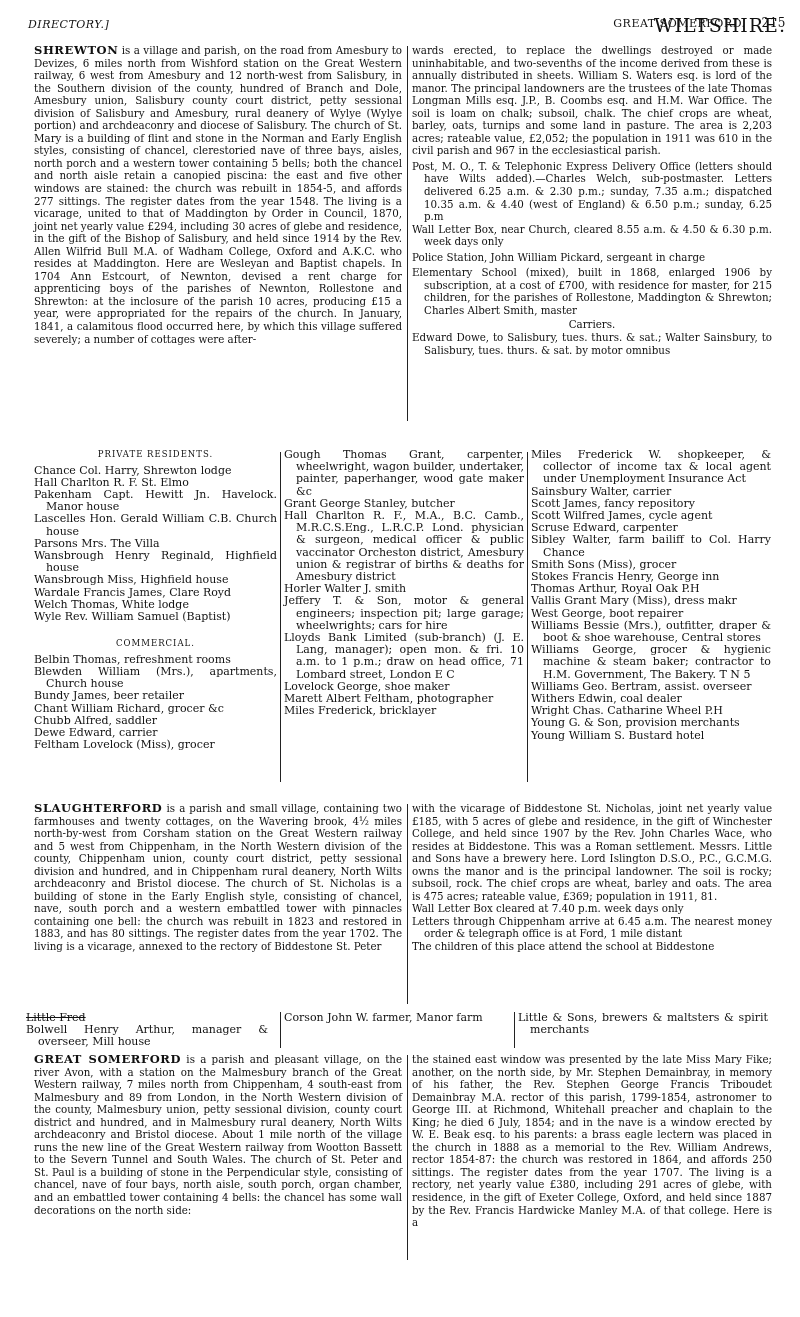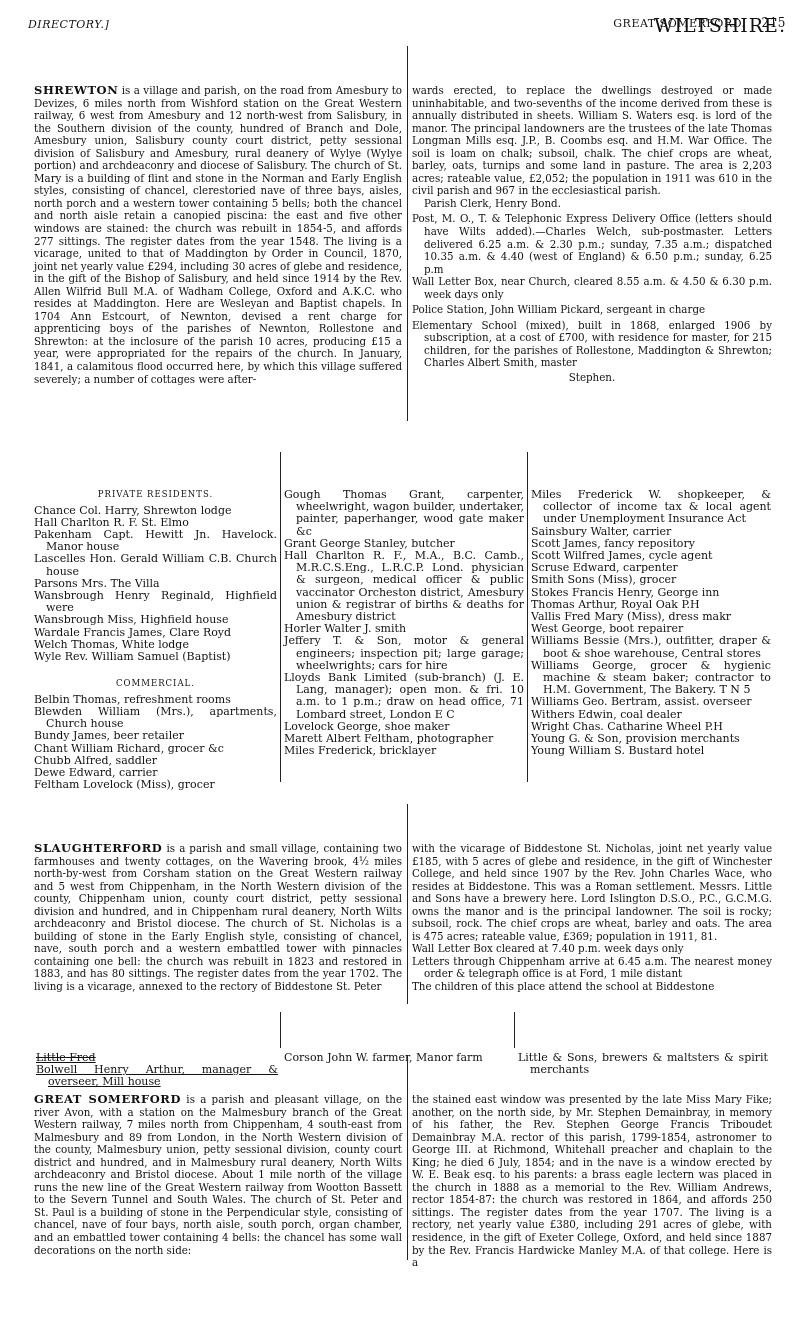--- a/index.html
+++ b/index.html
@@ -4,21 +4,21 @@
 <style>
   html, body { margin: 0; padding: 0; background: #fff; }
   body { width: 800px; height: 1317px; position: relative; overflow: hidden;
          font-family: "DejaVu Serif", "Liberation Serif", serif; color: #111; }
   .page { position: absolute; left: 0; top: 0; width: 800px; height: 1174px; }
   .hdr { position: absolute; top: 14px; left: 28px; right: 14px; height: 22px; font-size: 13px; }
   .hdr .l { position: absolute; left: 0; top: 4px; font-size: 11px; letter-spacing: 0.5px; font-style: italic; }
   .hdr .c { position: absolute; left: 0; right: 0; text-align: right; top: 0; font-size: 19px; letter-spacing: 1px; }
   .hdr .r { position: absolute; right: 0; top: 2px; font-size: 11px; letter-spacing: 0.5px; }
   .hdr .r .pn { font-size: 12px; margin-left: 12px; }
-  .col { position: absolute; font-size: 10.3px; line-height: 12.55px; text-align: justify; margin-top: 40px; }
+  .col { position: absolute; font-size: 10.3px; line-height: 12.55px; text-align: justify; }
   .col p { margin: 0; }
   .entry { padding-left: 12px; text-indent: -12px; text-align: justify; }
   .gap { margin-top: 3px !important; }
   .place { font-weight: bold; font-size: 11.5px; letter-spacing: 0.6px; }
   .center { text-align: center; text-indent: 0; padding-left: 0; }
   .sect { text-align: center; font-size: 8.5px; letter-spacing: 1px; margin: 6px 0 4px 0 !important; }
   .rule-v { position: absolute; width: 1px; background: #222; }
   .li { font-size: 11px; line-height: 12.2px; white-space: nowrap; }
   .li.wrap { white-space: normal; }
   .strike { text-decoration: line-through; }
@@ -36,37 +36,37 @@
       <span class="pn">215</span>
     </span>
   </div>
 
   <div class="col" style="left:34px; top:44px; width:368px;">
     <p style="text-indent:0;"><span class="place">SHREWTON</span><span> is a village and parish, on the road from Amesbury to Devizes, 6 miles north from Wishford station on the Great Western railway, 6 west from Amesbury and 12 north-west from Salisbury, in the Southern division of the county, hundred of Branch and Dole, Amesbury union, Salisbury county court district, petty sessional division of Salisbury and Amesbury, rural deanery of Wylye (Wylye portion) and archdeaconry and diocese of Salisbury. The church of St. Mary is a building of flint and stone in the Norman and Early English styles, consisting of chancel, clerestoried nave of three bays, aisles, north porch and a western tower containing 5 bells; both the chancel and north aisle retain a canopied piscina: the east and five other windows are stained: the church was rebuilt in 1854-5, and affords 277 sittings. The register dates from the year 1548. The living is a vicarage, united to that of Maddington by Order in Council, 1870, joint net yearly value £294, including 30 acres of glebe and residence, in the gift of the Bishop of Salisbury, and held since 1914 by the Rev. Allen Wilfrid Bull M.A. of Wadham College, Oxford and A.K.C. who resides at Maddington. Here are Wesleyan and Baptist chapels. In 1704 Ann Estcourt, of Newnton, devised a rent charge for apprenticing boys of the parishes of Newnton, Rollestone and Shrewton: at the inclosure of the parish 10 acres, producing £15 a year, were appropriated for the repairs of the church. In January, 1841, a calamitous flood occurred here, by which this village suffered severely; a number of cottages were after-</span></p>
   </div>
   <div class="rule-v" style="left:407px; top:46px; height:375px;"></div>
   <div class="col" style="left:412px; top:44px; width:360px;">
     <p>wards erected, to replace the dwellings destroyed or made uninhabitable, and two-sevenths of the income derived from these is annually distributed in sheets. William S. Waters esq. is lord of the manor. The principal landowners are the trustees of the late Thomas Longman Mills esq. J.P., B. Coombs esq. and H.M. War Office. The soil is loam on chalk; subsoil, chalk. The chief crops are wheat, barley, oats, turnips and some land in pasture. The area is 2,203 acres; rateable value, £2,052; the population in 1911 was 610 in the civil parish and 967 in the ecclesiastical parish.</p>
-    <p style="padding-left:12px;">Parish Clerk, Henry Bond.</p>
     <p class="entry gap">Post, M. O., T. &amp; Telephonic Express Delivery Office (letters should have Wilts added).—Charles Welch, sub-postmaster. Letters delivered 6.25 a.m. &amp; 2.30 p.m.; sunday, 7.35 a.m.; dispatched 10.35 a.m. &amp; 4.40 (west of England) &amp; 6.50 p.m.; sunday, 6.25 p.m</p>
     <p class="entry">Wall Letter Box, near Church, cleared 8.55 a.m. &amp; 4.50 &amp; 6.30 p.m. week days only</p>
     <p class="entry gap">Police Station, John William Pickard, sergeant in charge</p>
     <p class="entry gap">Elementary School (mixed), built in 1868, enlarged 1906 by subscription, at a cost of £700, with residence for master, for 215 children, for the parishes of Rollestone, Maddington &amp; Shrewton; Charles Albert Smith, master</p>
-    <p class="center" style="margin-top:2px;">Stephen.</p>
+    <p class="center" style="margin-top:2px;">Carriers.</p>
+    <p class="entry">Edward Dowe, to Salisbury, tues. thurs. &amp; sat.; Walter Sainsbury, to Salisbury, tues. thurs. &amp; sat. by motor omnibus</p>
   </div>
 
   <div class="col" style="left:34px; top:448px; width:243px;">
     <p class="sect" style="margin-top:0 !important;">PRIVATE RESIDENTS.</p>
     <div id="pr-list">
         <p class="li wrap entry">Chance Col. Harry, Shrewton lodge</p>
         <p class="li wrap entry">Hall Charlton R. F. St. Elmo</p>
         <p class="li wrap entry">Pakenham Capt. Hewitt Jn. Havelock. Manor house</p>
         <p class="li wrap entry">Lascelles Hon. Gerald William C.B. Church house</p>
         <p class="li wrap entry">Parsons Mrs. The Villa</p>
-        <p class="li wrap entry">Wansbrough Henry Reginald, Highfield were</p>
+        <p class="li wrap entry">Wansbrough Henry Reginald, Highfield house</p>
         <p class="li wrap entry">Wansbrough Miss, Highfield house</p>
         <p class="li wrap entry">Wardale Francis James, Clare Royd</p>
         <p class="li wrap entry">Welch Thomas, White lodge</p>
         <p class="li wrap entry">Wyle Rev. William Samuel (Baptist)</p>
       </div>
     <p class="sect" style="margin-top:14px !important;">COMMERCIAL.</p>
     <div id="c1-list">
         <p class="li wrap entry">Belbin Thomas, refreshment rooms</p>
         <p class="li wrap entry">Blewden William (Mrs.), apartments, Church house</p>
         <p class="li wrap entry">Bundy James, beer retailer</p>
@@ -91,24 +91,25 @@
       </div>
   </div>
   <div class="rule-v" style="left:527px; top:452px; height:330px;"></div>
   <div class="col" style="left:531px; top:449px; width:240px;">
     <div id="c3-list">
         <p class="li wrap entry">Miles Frederick W. shopkeeper, &amp; collector of income tax &amp; local agent under Unemployment Insurance Act</p>
         <p class="li wrap entry">Sainsbury Walter, carrier</p>
         <p class="li wrap entry">Scott James, fancy repository</p>
         <p class="li wrap entry">Scott Wilfred James, cycle agent</p>
         <p class="li wrap entry">Scruse Edward, carpenter</p>
+        <p class="li wrap entry">Sibley Walter, farm bailiff to Col. Harry Chance</p>
         <p class="li wrap entry">Smith Sons (Miss), grocer</p>
         <p class="li wrap entry">Stokes Francis Henry, George inn</p>
         <p class="li wrap entry">Thomas Arthur, Royal Oak P.H</p>
-        <p class="li wrap entry">Vallis Fred Mary (Miss), dress makr</p>
+        <p class="li wrap entry">Vallis Grant Mary (Miss), dress makr</p>
         <p class="li wrap entry">West George, boot repairer</p>
         <p class="li wrap entry">Williams Bessie (Mrs.), outfitter, draper &amp; boot &amp; shoe warehouse, Central stores</p>
         <p class="li wrap entry">Williams George, grocer &amp; hygienic machine &amp; steam baker; contractor to H.M. Government, The Bakery. T N 5</p>
         <p class="li wrap entry">Williams Geo. Bertram, assist. overseer</p>
         <p class="li wrap entry">Withers Edwin, coal dealer</p>
         <p class="li wrap entry">Wright Chas. Catharine Wheel P.H</p>
         <p class="li wrap entry">Young G. &amp; Son, provision merchants</p>
         <p class="li wrap entry">Young William S. Bustard hotel</p>
       </div>
   </div>
@@ -117,21 +118,21 @@
     <p><span class="place">SLAUGHTERFORD</span><span> is a parish and small village, containing two farmhouses and twenty cottages, on the Wavering brook, 4½ miles north-by-west from Corsham station on the Great Western railway and 5 west from Chippenham, in the North Western division of the county, Chippenham union, county court district, petty sessional division and hundred, and in Chippenham rural deanery, North Wilts archdeaconry and Bristol diocese. The church of St. Nicholas is a building of stone in the Early English style, consisting of chancel, nave, south porch and a western embattled tower with pinnacles containing one bell: the church was rebuilt in 1823 and restored in 1883, and has 80 sittings. The register dates from the year 1702. The living is a vicarage, annexed to the rectory of Biddestone St. Peter</span></p>
   </div>
   <div class="rule-v" style="left:407px; top:804px; height:200px;"></div>
   <div class="col" style="left:412px; top:802px; width:360px;">
     <p>with the vicarage of Biddestone St. Nicholas, joint net yearly value £185, with 5 acres of glebe and residence, in the gift of Winchester College, and held since 1907 by the Rev. John Charles Wace, who resides at Biddestone. This was a Roman settlement. Messrs. Little and Sons have a brewery here. Lord Islington D.S.O., P.C., G.C.M.G. owns the manor and is the principal landowner. The soil is rocky; subsoil, rock. The chief crops are wheat, barley and oats. The area is 475 acres; rateable value, £369; population in 1911, 81.</p>
     <p class="entry">Wall Letter Box cleared at 7.40 p.m. week days only</p>
     <p class="entry">Letters through Chippenham arrive at 6.45 a.m. The nearest money order &amp; telegraph office is at Ford, 1 mile distant</p>
     <p class="entry">The children of this place attend the school at Biddestone</p>
   </div>
 
-  <div class="col" style="left:26px; top:1012px; width:252px;text-decoration:underline;">
+  <div class="col" style="left:16px; top:1012px; width:252px;">
     <p class="li strike" style="padding-left:10px;">Little Fred</p>
     <p class="li wrap entry" style="padding-left:22px; text-indent:-12px;">Bolwell Henry Arthur, manager &amp; overseer, Mill house</p>
   </div>
   <div class="rule-v" style="left:280px; top:1012px; height:36px;"></div>
   <div class="col" style="left:284px; top:1012px; width:225px;">
     <p class="li">Corson John W. farmer, Manor farm</p>
   </div>
   <div class="rule-v" style="left:514px; top:1012px; height:36px;"></div>
   <div class="col" style="left:518px; top:1012px; width:250px;">
     <p class="li wrap entry">Little &amp; Sons, brewers &amp; maltsters &amp; spirit merchants</p>

